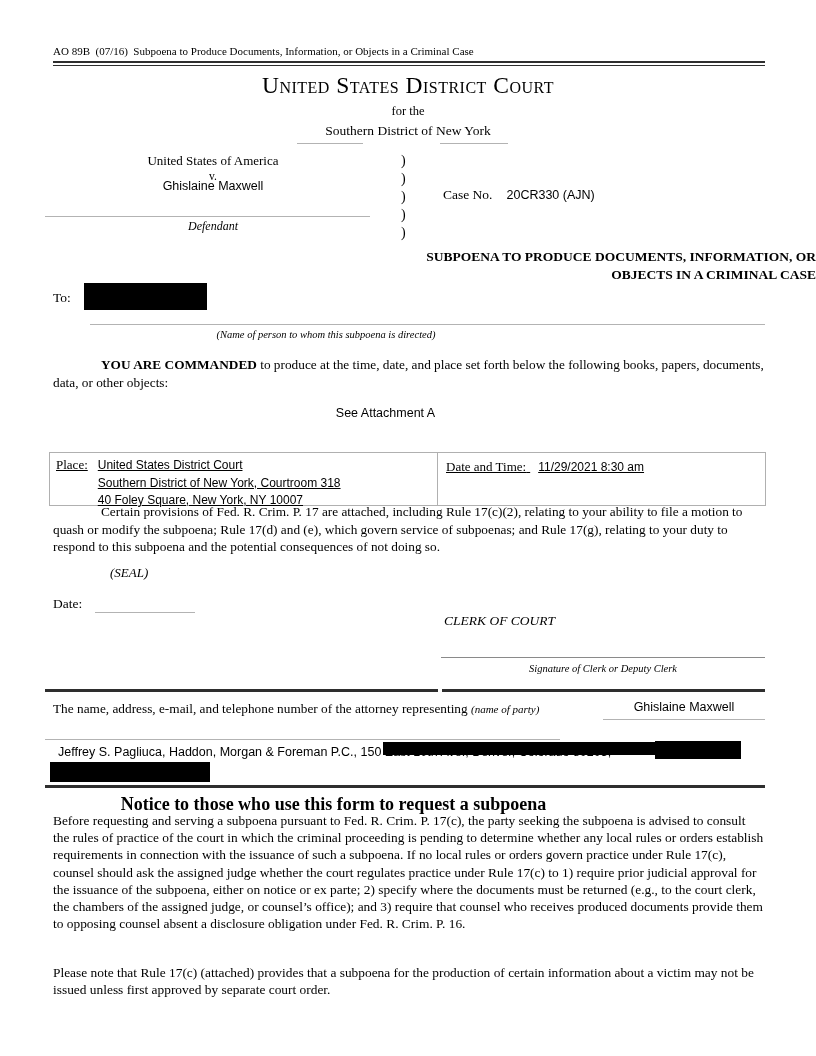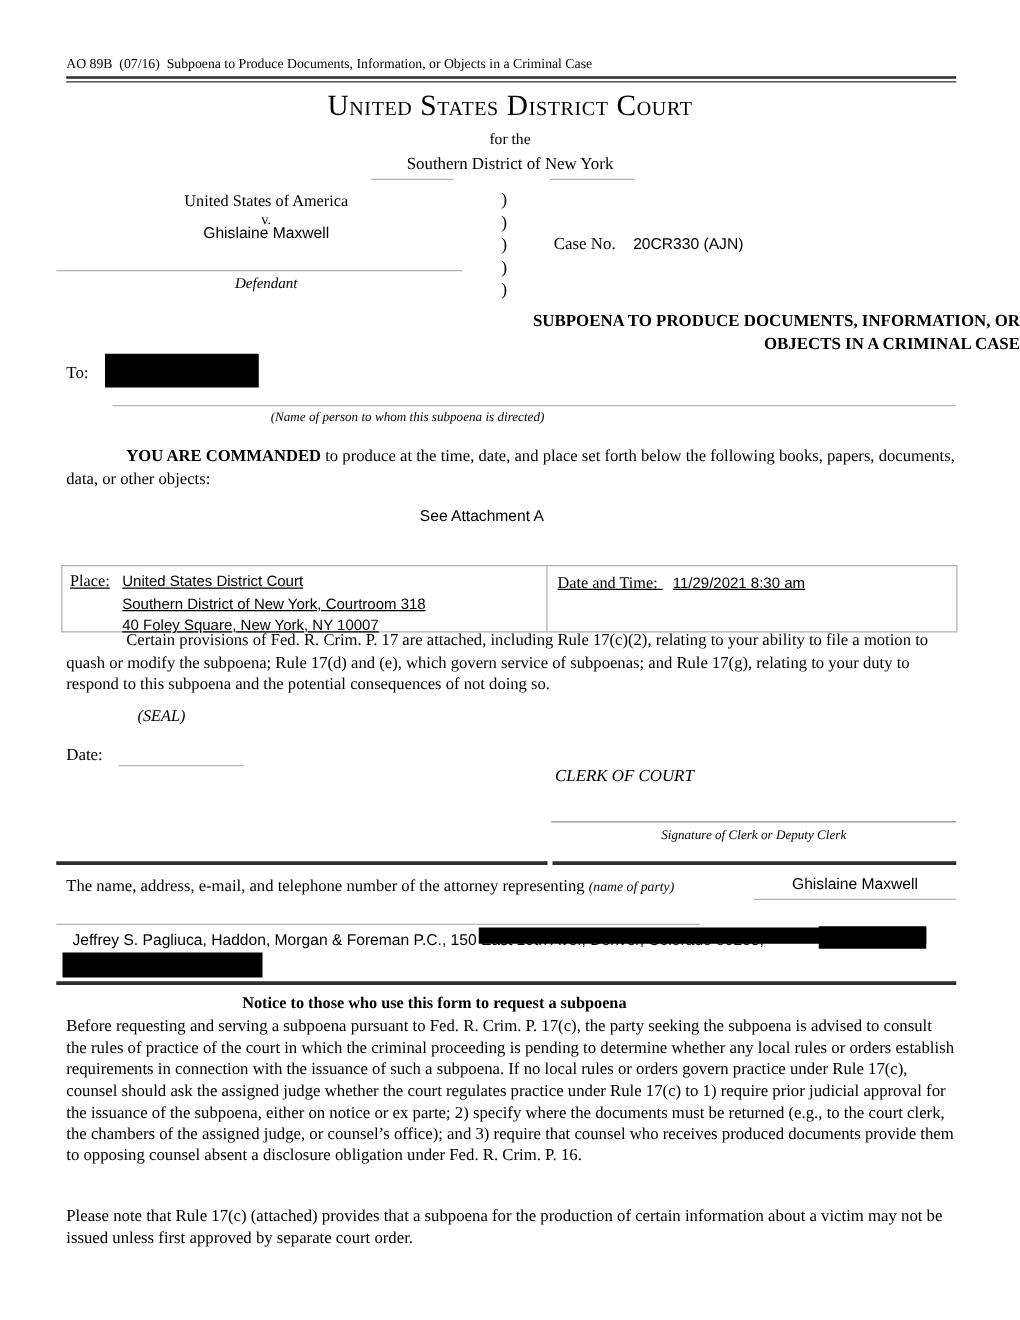--- a/index.html
+++ b/index.html
@@ -121,17 +121,17 @@
 
   <div class="abs sans nowrap" style="top:745px;left:58px;font-size:12.5px;">
     <span>Jeffrey S. Pagliuca, Haddon, Morgan &amp; Foreman P.C., </span><span>150 East 10th Ave., Denver, Colorado 80203,</span>
   </div>
   <div class="abs redaction" style="top:742px;left:383px;width:358px;height:13px;"></div>
   <div class="abs redaction" style="top:741px;left:655px;width:86px;height:18px;"></div>
   <div class="abs redaction" style="top:762px;left:50px;width:160px;height:20px;"></div>
 
   <div class="abs thick-rule" style="top:785px;left:45px;width:720px;"></div>
 
-  <div class="abs center bold" style="top:794px;left:18px;width:659px;font-size:13px;">Notice to those who use this form to request a subpoena</div>
+  <div class="abs center bold" style="top:794px;left:4px;width:659px;font-size:18px;">Notice to those who use this form to request a subpoena</div>
   <div class="abs body-par" style="top:812px;left:53px;width:712px;font-size:13.4px;line-height:17.2px;">Before requesting and serving a subpoena pursuant to Fed. R. Crim. P. 17(c), the party seeking the subpoena is advised to consult the rules of practice of the court in which the criminal proceeding is pending to determine whether any local rules or orders establish requirements in connection with the issuance of such a subpoena. If no local rules or orders govern practice under Rule 17(c), counsel should ask the assigned judge whether the court regulates practice under Rule 17(c) to 1) require prior judicial approval for the issuance of the subpoena, either on notice or ex parte; 2) specify where the documents must be returned (e.g., to the court clerk, the chambers of the assigned judge, or counsel’s office); and 3) require that counsel who receives produced documents provide them to opposing counsel absent a disclosure obligation under Fed. R. Crim. P. 16.</div>
   <div class="abs body-par" style="top:964px;left:53px;width:712px;font-size:13.4px;line-height:17.2px;">Please note that Rule 17(c) (attached) provides that a subpoena for the production of certain information about a victim may not be issued unless first approved by separate court order.</div>
 
 </div>
 
 </body></html>

